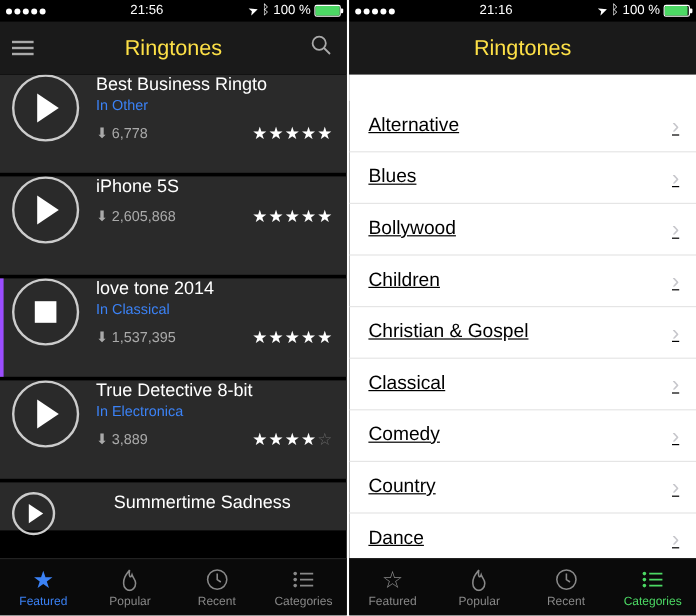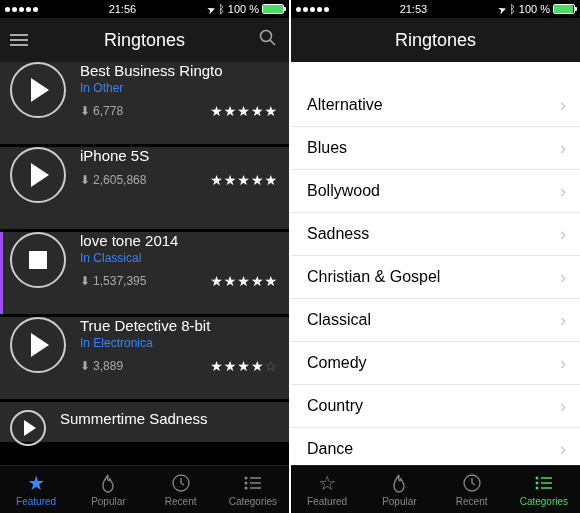--- a/index.html
+++ b/index.html
@@ -6,21 +6,21 @@
   body { display: flex; gap: 2px; background: #fff; font-family: -apple-system, Helvetica, Arial, sans-serif; width: 580px; height: 513px; }
   .phone { width: 289px; height: 513px; display: flex; flex-direction: column; background: #000; overflow: hidden; }
   .status-bar { height: 18px; display: flex; align-items: center; justify-content: space-between; padding: 6px 5px; font-size: 11px; color: #fff; background: #000; }
   .status-left, .status-right { display: flex; align-items: center; gap: 3px; }
   .dots { display: flex; gap: 2px; }
   .dot { width: 5px; height: 5px; border-radius: 50%; background: #fff; }
   .battery { width: 22px; height: 10px; border: 1px solid #fff; border-radius: 2px; position: relative; }
   .battery::after { content: ""; position: absolute; right: -3px; top: 2px; width: 2px; height: 4px; background: #fff; border-radius: 0 1px 1px 0; }
   .battery-fill { height: 100%; background: #4cd964; border-radius: 1px; }
   .header { height: 44px; background: #1a1a1a; display: flex; align-items: center; justify-content: center; position: relative; }
-  .header-title { color: #ffffff; font-size: 18px; font-weight: 400; }
+  .header-title { color: #fde047; font-size: 18px; font-weight: 400; }
   .menu-btn { position: absolute; left: 10px; display: flex; flex-direction: column; gap: 3px; }
   .menu-line { width: 18px; height: 2px; background: #aaa; }
   .search-btn { position: absolute; right: 12px; }
   .list { flex: 1; overflow: hidden; }
   .rt-item { height: 82px; background: #2a2a2a; margin-bottom: 3px; display: flex; align-items: flex-start; padding: 0 12px 0 10px; position: relative; }
   .rt-item.playing::before { content: ""; position: absolute; left: 0; top: 0; bottom: 0; width: 3px; background: #9b4dff; }
   .play-circle { width: 56px; height: 56px; border: 2px solid #ccc; border-radius: 50%; display: flex; align-items: center; justify-content: center; flex-shrink: 0; }
   .play-tri { width: 0; height: 0; border-left: 18px solid #fff; border-top: 12px solid transparent; border-bottom: 12px solid transparent; margin-left: 4px; }
   .stop-sq { width: 18px; height: 18px; background: #fff; }
   .rt-info { flex: 1; margin-left: 14px; display: flex; flex-direction: column; gap: 2px; }
@@ -29,27 +29,27 @@
   .rt-bottom { display: flex; align-items: center; justify-content: space-between; margin-top: 6px; }
   .rt-dl { color: #aaa; font-size: 12px; display: flex; align-items: center; gap: 3px; }
   .stars { display: flex; gap: 1px; }
   .star { color: #fff; font-size: 14px; }
   .tabbar { height: 48px; background: #0a0a0a; border-top: 1px solid #222; display: flex; }
   .tab { flex: 1; display: flex; flex-direction: column; align-items: center; justify-content: center; gap: 2px; }
   .tab-icon { height: 22px; display: flex; align-items: center; justify-content: center; }
   .tab-label { font-size: 10px; color: #888; }
   .tab.active .tab-label { color: #3b82f6; }
   .tab.active-green .tab-label { color: #4cd964; }
-  .cat-list { flex: 1; background: #fff; overflow: hidden; }
+  .cat-list { flex: 1; background: #fff; overflow: hidden; text-decoration: underline; }
   .cat-gap { height: 22px; background: #fff; }
   .cat-item { height: 43px; display: flex; align-items: center; justify-content: space-between; padding: 0 14px 0 16px; border-bottom: 1px solid #e5e5e5; }
   .cat-name { color: #000; font-size: 16px; }
   .chevron { color: #c7c7cc; font-size: 18px; }
   .rt-item.partial { height: 40px; align-items: flex-start; padding-top: 8px; }
-  .rt-item.partial .rt-info { justify-content: flex-start; }
+  .rt-item.partial .rt-info { justify-content: flex-start; align-items: center; }
 </style>
 </head>
 <body>
 
 <div class="phone">
   <div class="status-bar">
     <div class="status-left">
       <div class="dots">
         <div class="dot"></div>
           <div class="dot"></div>
@@ -230,21 +230,21 @@
   <div class="status-bar">
     <div class="status-left">
       <div class="dots">
         <div class="dot"></div>
           <div class="dot"></div>
           <div class="dot"></div>
           <div class="dot"></div>
           <div class="dot"></div>
       </div>
     </div>
-    <span>21:53</span>
+    <span>21:16</span>
     <div class="status-right">
       <span style="transform:rotate(-20deg);font-size:10px;">➤</span>
       <span>ᛒ</span>
       <span>100 %</span>
       <div class="battery">
           <div class="battery-fill" style="width:95%"></div>
         </div>
     </div>
   </div>
 
@@ -260,21 +260,21 @@
       </div>
     <div class="cat-item">
         <span class="cat-name">Blues</span>
         <span class="chevron">›</span>
       </div>
     <div class="cat-item">
         <span class="cat-name">Bollywood</span>
         <span class="chevron">›</span>
       </div>
     <div class="cat-item">
-        <span class="cat-name">Sadness</span>
+        <span class="cat-name">Children</span>
         <span class="chevron">›</span>
       </div>
     <div class="cat-item">
         <span class="cat-name">Christian &amp; Gospel</span>
         <span class="chevron">›</span>
       </div>
     <div class="cat-item">
         <span class="cat-name">Classical</span>
         <span class="chevron">›</span>
       </div>

